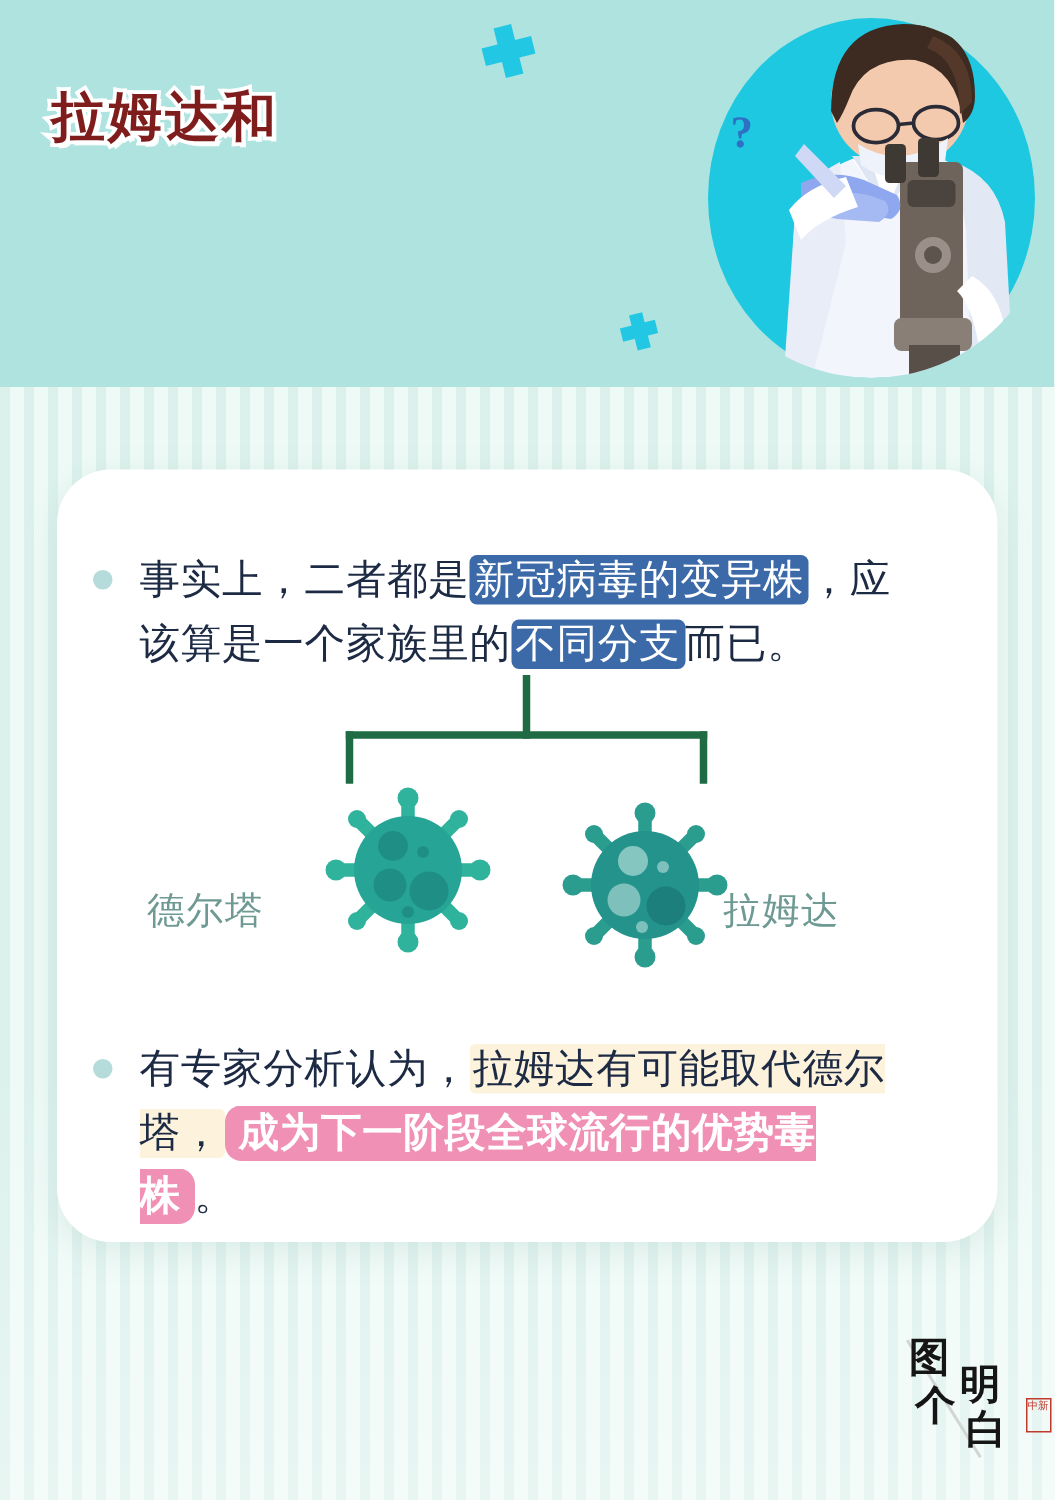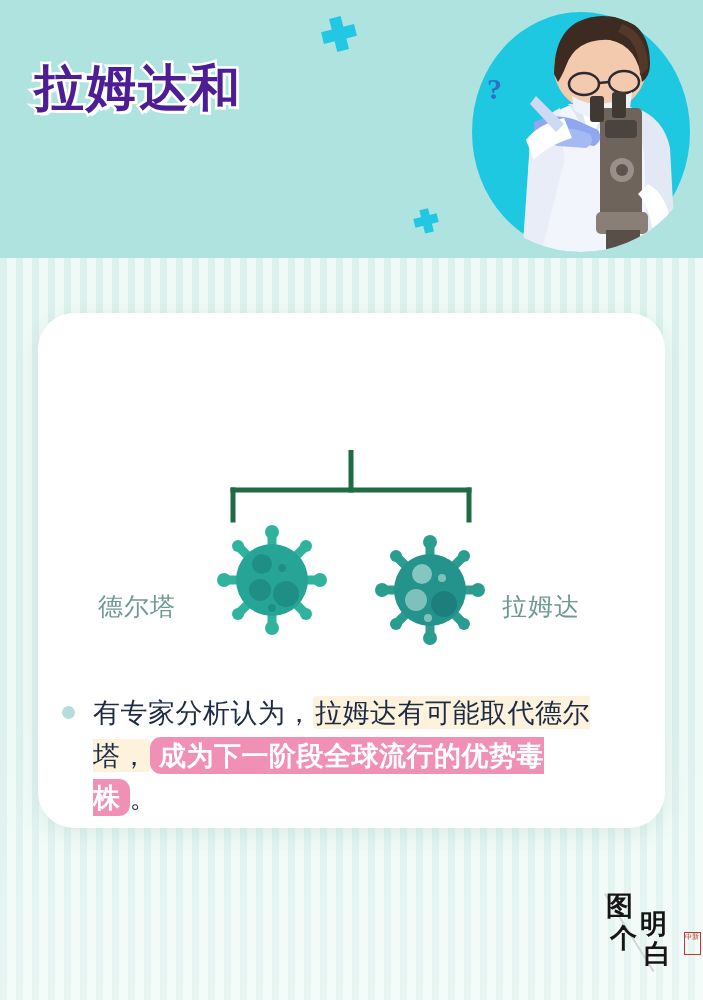--- a/index.html
+++ b/index.html
@@ -85,24 +85,24 @@
   }
 
   .title {
     position: absolute;
     left: 34px;
     top: 55px;
     z-index: 4;
   }
   .title-line {
     font-family: "DejaVu Sans", "Liberation Sans", sans-serif;
-    font-size: 50px;
+    font-size: 36px;
     font-weight: 700;
     line-height: 1.35;
-    color: #4c1d95;
+    color: #7f1d1d;
     letter-spacing: 2px;
     -webkit-text-stroke: 5px #ffffff;
     paint-order: stroke fill;
     text-shadow:
       3px 3px 0 rgba(255,255,255,0.9);
     white-space: nowrap;
   }
 
   
   .body-bg {
@@ -197,21 +197,21 @@
   }
   .vlabel {
     position: absolute;
     font-family: "DejaVu Sans", "Liberation Sans", sans-serif;
     font-size: 25px;
     color: #6e9a93;
     letter-spacing: 1px;
     margin-top: 20px;
   }
   .vlabel-left  { left: 60px;  top: 120px; }
-  .vlabel-right { left: 464px; top: 120px; }
+  .vlabel-right { left: 444px; top: 120px; }
 
   .virus {
     position: absolute;
     width: 124px;
     height: 124px;
   }
   .virus-left  { left: 172px; top: 68px; }
   .virus-right { left: 330px; top: 78px; }
 
   
@@ -323,20 +323,26 @@
     <div class="title">
       <div class="title-line">拉姆达和</div>
     </div>
   </div>
 
   <div class="body-bg"></div>
   <div class="body-fade"></div>
 
   <div class="card"></div>
 
+  <div class="bullet-row p1">
+    <div class="bullet-dot"></div>
+    <div class="para">
+      <span>事实上，二者都是</span><span class="hl-blue">新冠病毒的变异株</span><span>，应该算是一个家族里的</span><span class="hl-blue">不同分支</span><span>而已。</span>
+    </div>
+  </div>
 
   <div class="diagram">
 
     <svg class="bracket" viewBox="0 0 627 80">
       <g stroke="#1f6b43" stroke-width="5" fill="none" stroke-linecap="square">
         <path d="M313 2 L313 40"></path>
         <path d="M195 40 L431 40"></path>
         <path d="M195 40 L195 70"></path>
         <path d="M431 40 L431 70"></path>
       </g>

